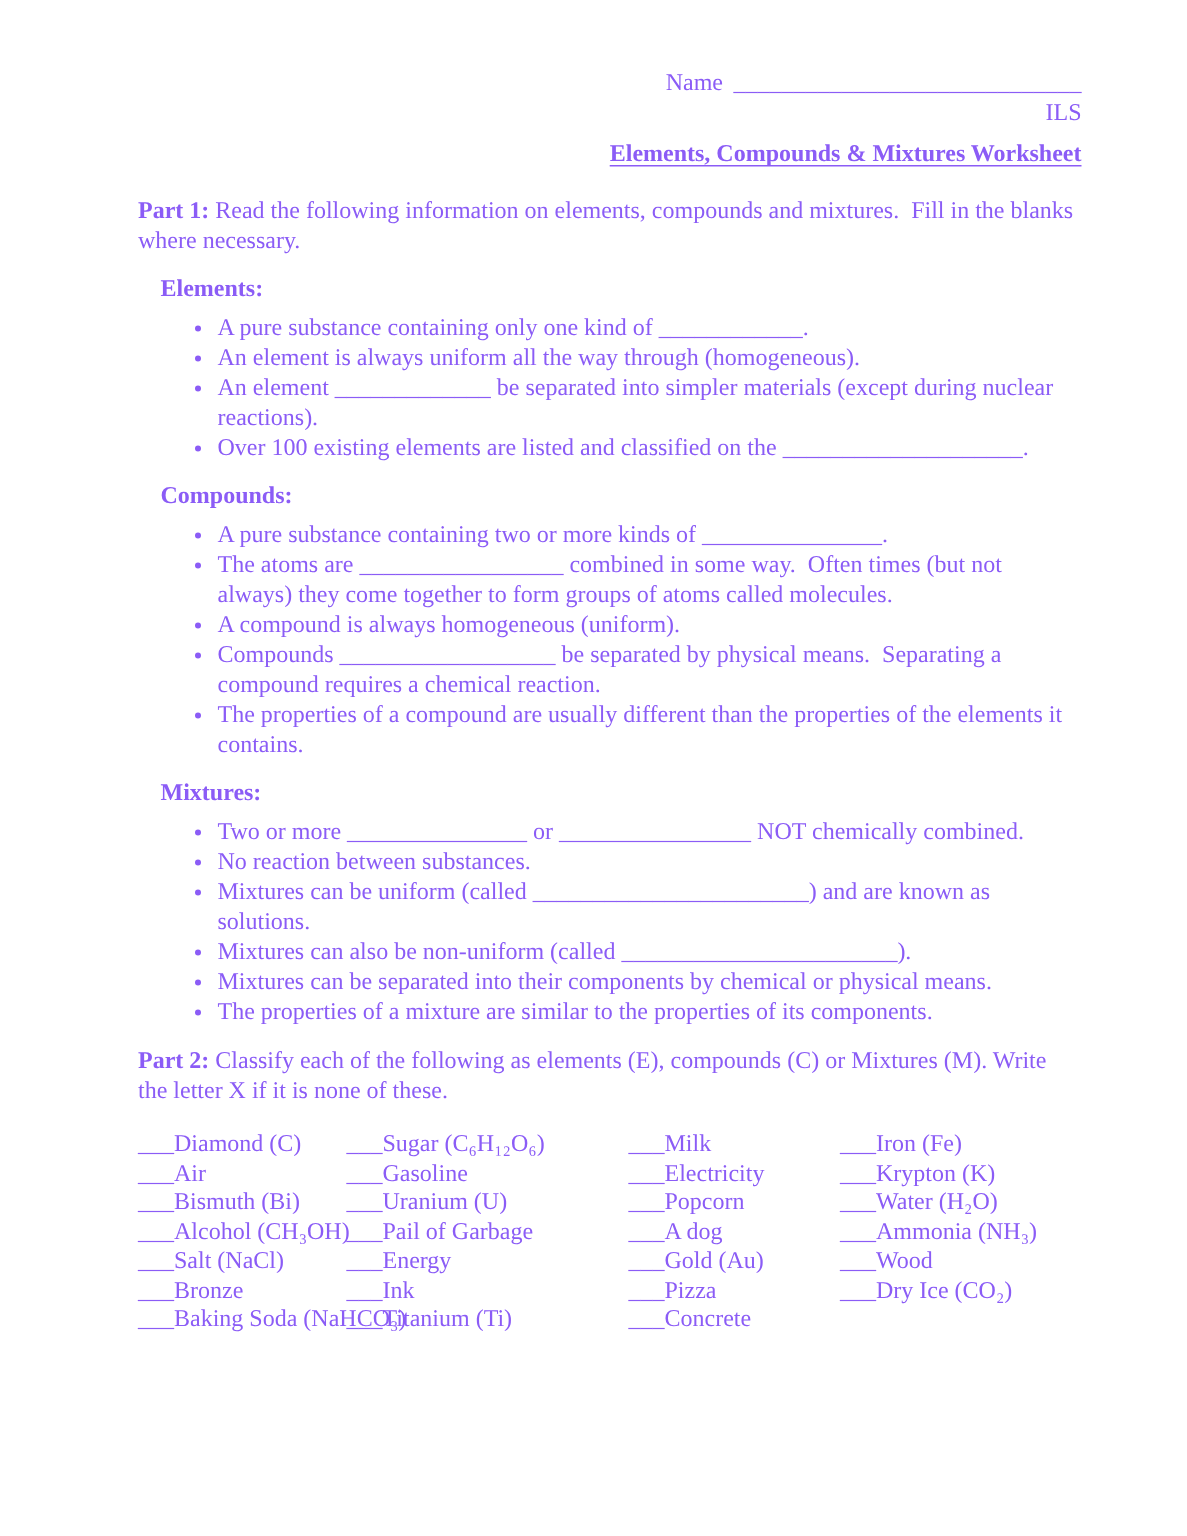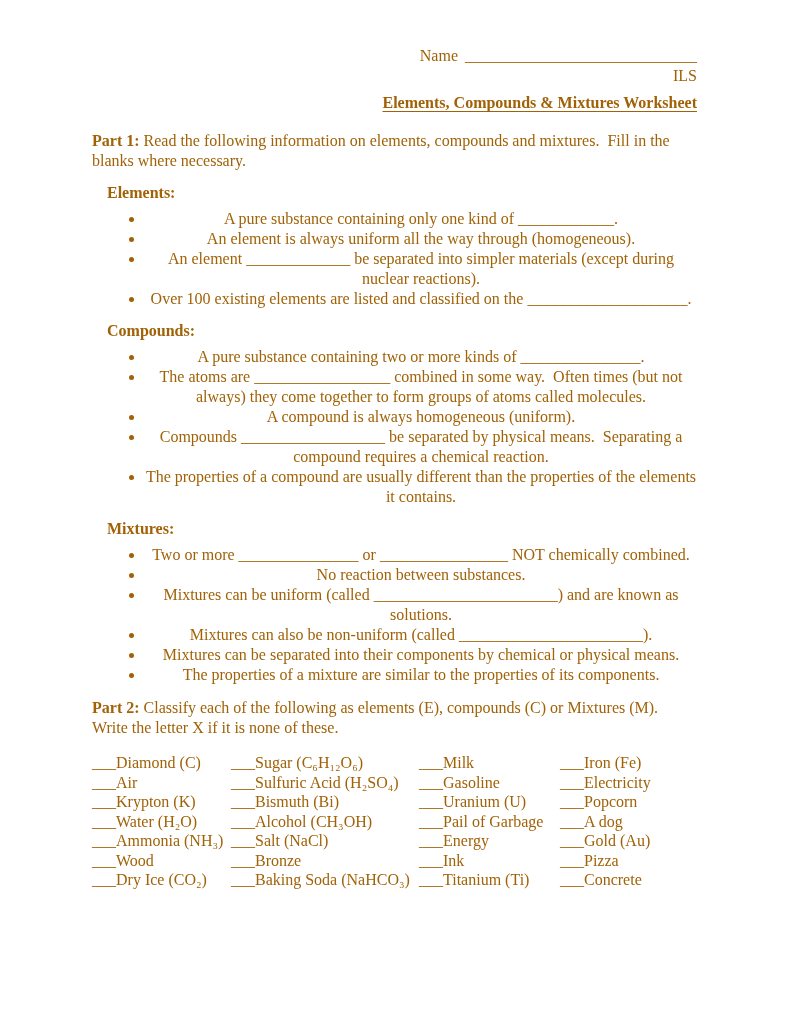--- a/index.html
+++ b/index.html
@@ -2,25 +2,25 @@
 <html><head>
 <meta charset="utf-8">
 <style>
   html, body { margin: 0; padding: 0; background: #ffffff; }
   .page {
     position: relative;
     width: 791px;
     height: 1024px;
     box-sizing: border-box;
     background: #ffffff;
-    padding: 46px 94px 0 92px;
+    padding: 46px 70px 0 92px;
     font-family: "Liberation Serif", "DejaVu Serif", serif;
     font-size: 16px;
     line-height: 20px;
-    color: #a16207;
+    color: #8b5cf6;
     overflow: hidden;
   }
   .name-line { text-align: right; white-space: pre; }
   .name-line .blank { margin-left: 7px; }
   .course { text-align: right; }
   .title {
     text-align: right;
     font-weight: bold;
     text-decoration: underline;
     text-underline-offset: 3px;
@@ -28,21 +28,20 @@
   }
   .para { margin: 0; white-space: pre-wrap; }
   .para .lead { font-weight: bold; }
   .part2-para { margin: 13px 0 0 0; }
   .section { margin-top: 12px; }
   .section-heading { font-weight: bold; margin: 0 0 6px 15px; }
   ul.bullets {
     margin: 0;
     padding-left: 53px;
     list-style: disc outside;
-    text-align: center;
   }
   ul.bullets li { white-space: pre-wrap; }
   .classify-grid {
     display: grid;
     grid-template-columns: 139px 188px 141px 1fr;
     margin-top: 15px;
     line-height: 19.5px;
   }
   .classify-grid .cell { white-space: nowrap; overflow: visible; }
 </style>
@@ -93,21 +92,20 @@
   </div>
 
   <p class="para part2-para"><span class="lead">Part 2:</span><span> Classify each of the following as elements (E), compounds (C) or Mixtures (M). Write the letter X if it is none of these.</span></p>
 
   <div class="classify-grid">
     <div class="cell">___Diamond (C)</div>
     <div class="cell">___Sugar (C₆H₁₂O₆)</div>
     <div class="cell">___Milk</div>
     <div class="cell">___Iron (Fe)</div>
     <div class="cell">___Air</div>
-    <div class="cell">___Sulfuric Acid (H₂SO₄)</div>
     <div class="cell">___Gasoline</div>
     <div class="cell">___Electricity</div>
     <div class="cell">___Krypton (K)</div>
     <div class="cell">___Bismuth (Bi)</div>
     <div class="cell">___Uranium (U)</div>
     <div class="cell">___Popcorn</div>
     <div class="cell">___Water (H₂O)</div>
     <div class="cell">___Alcohol (CH₃OH)</div>
     <div class="cell">___Pail of Garbage</div>
     <div class="cell">___A dog</div>

